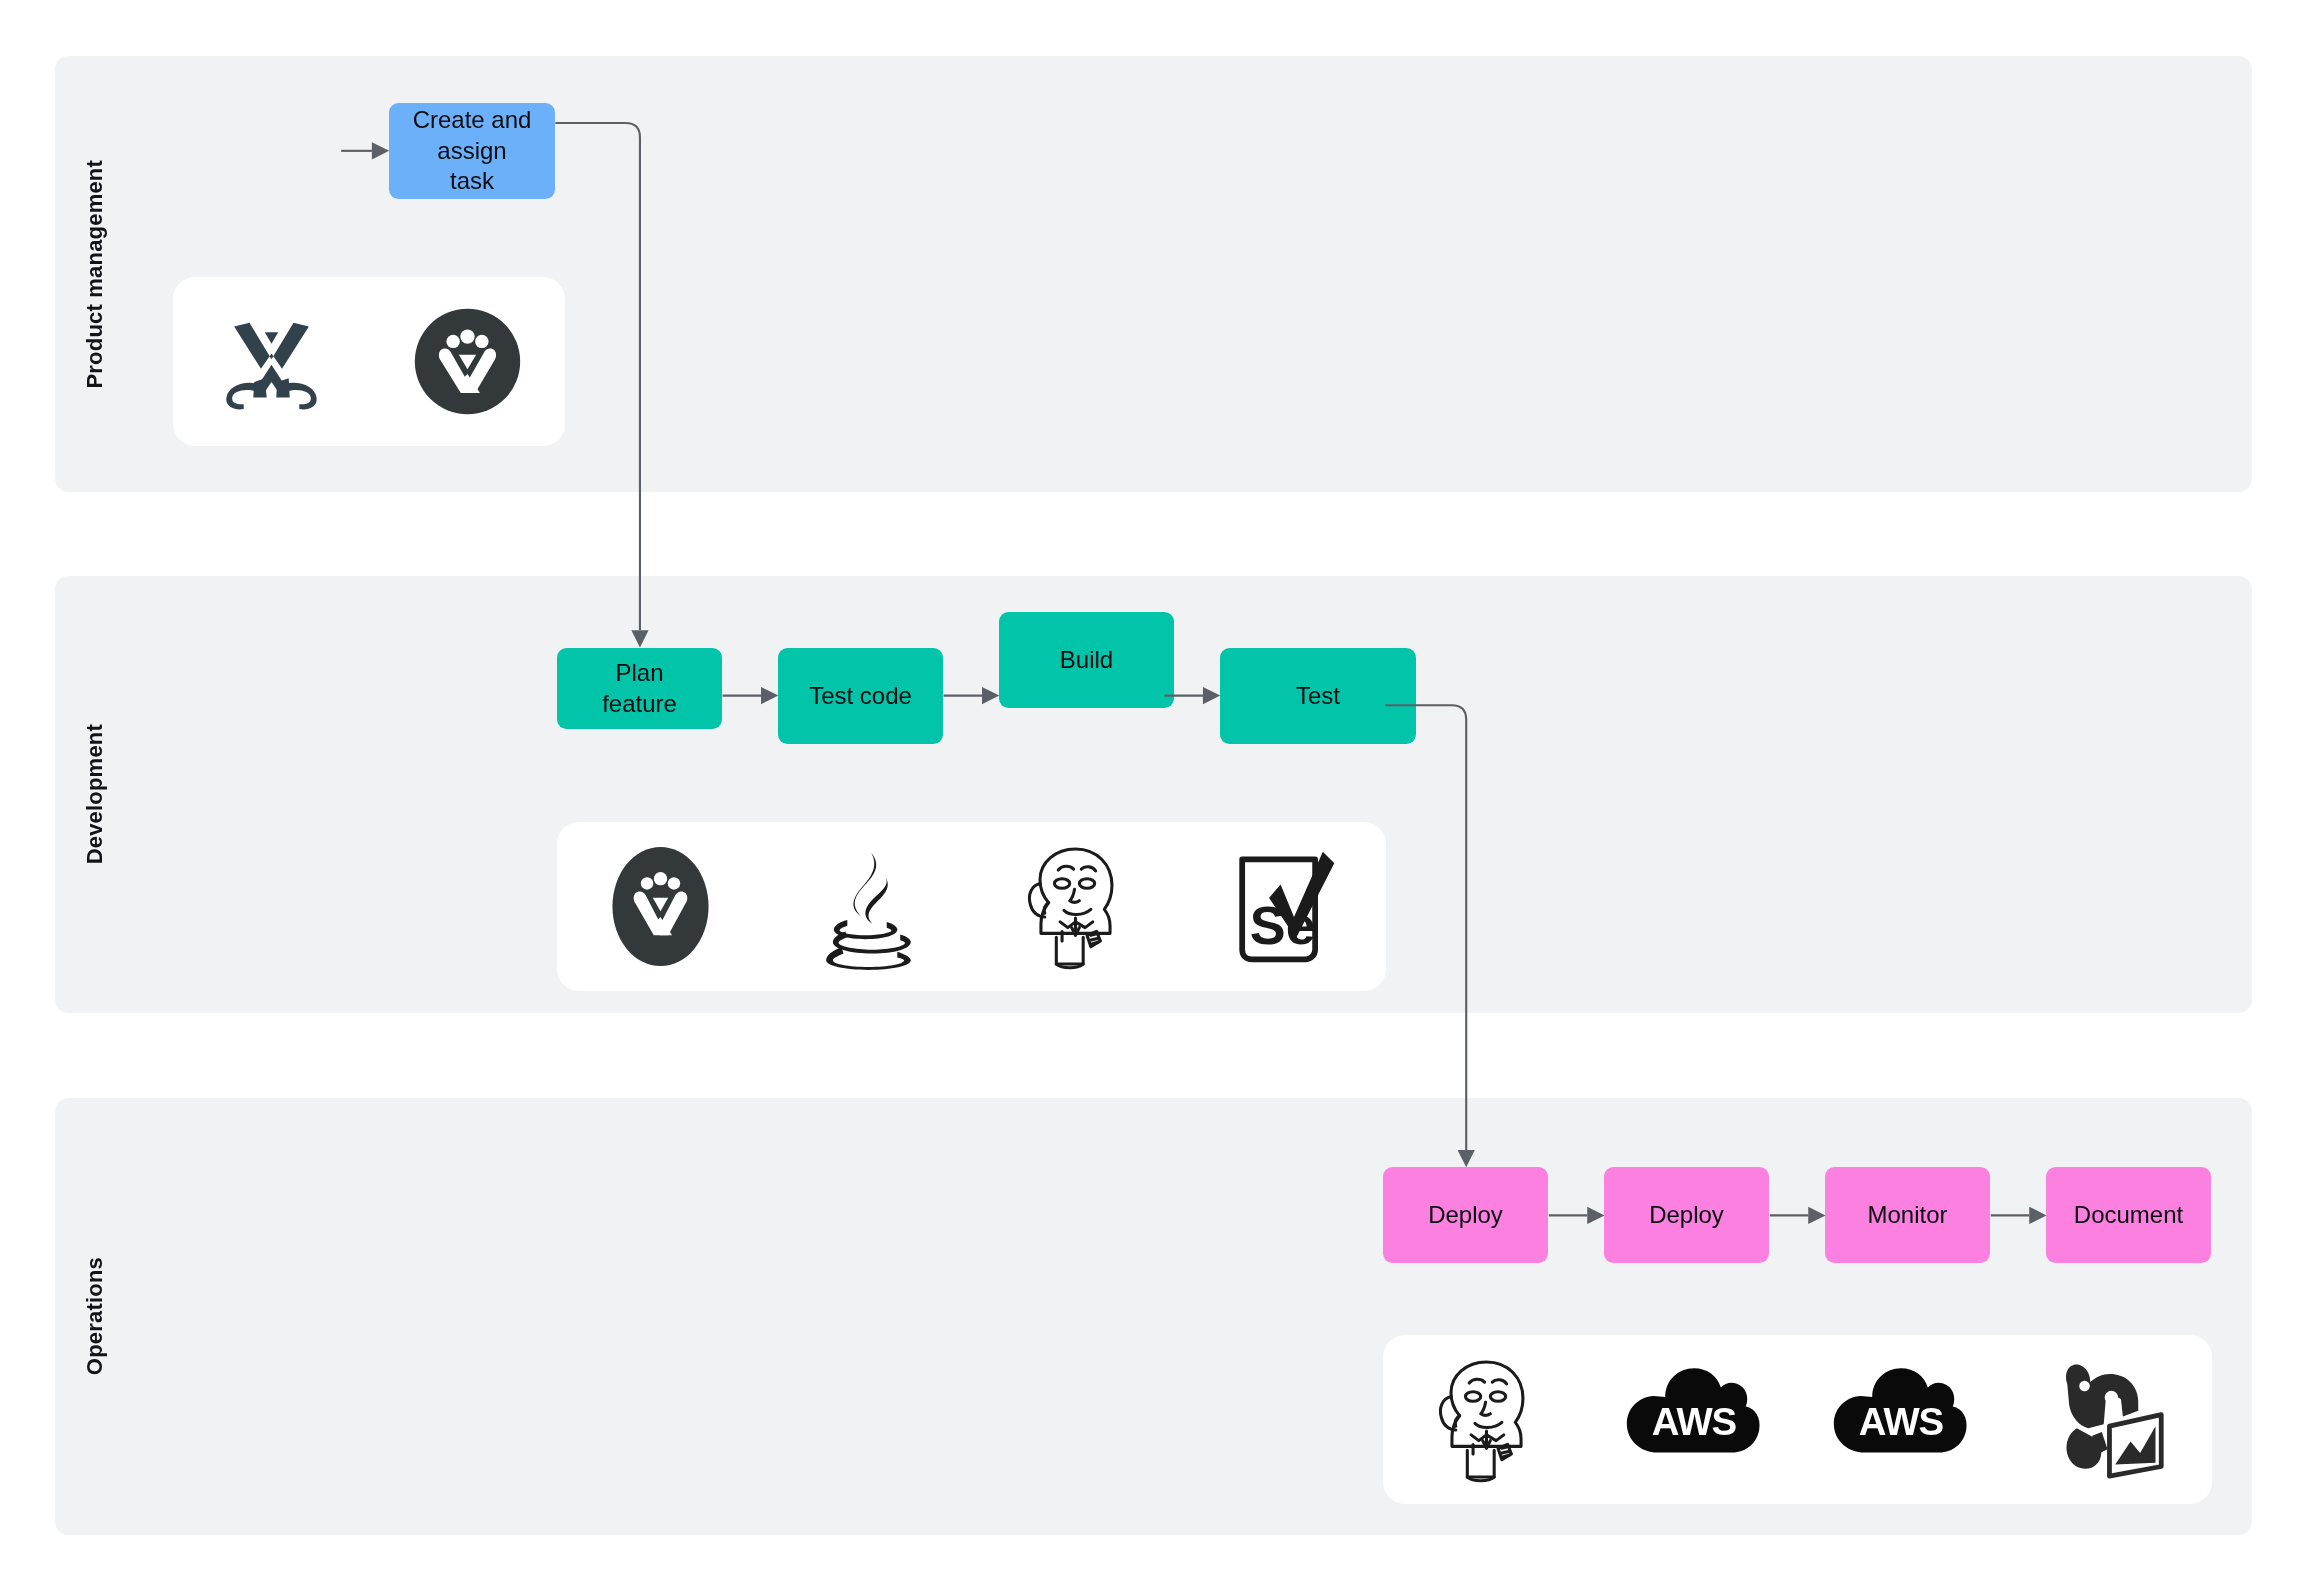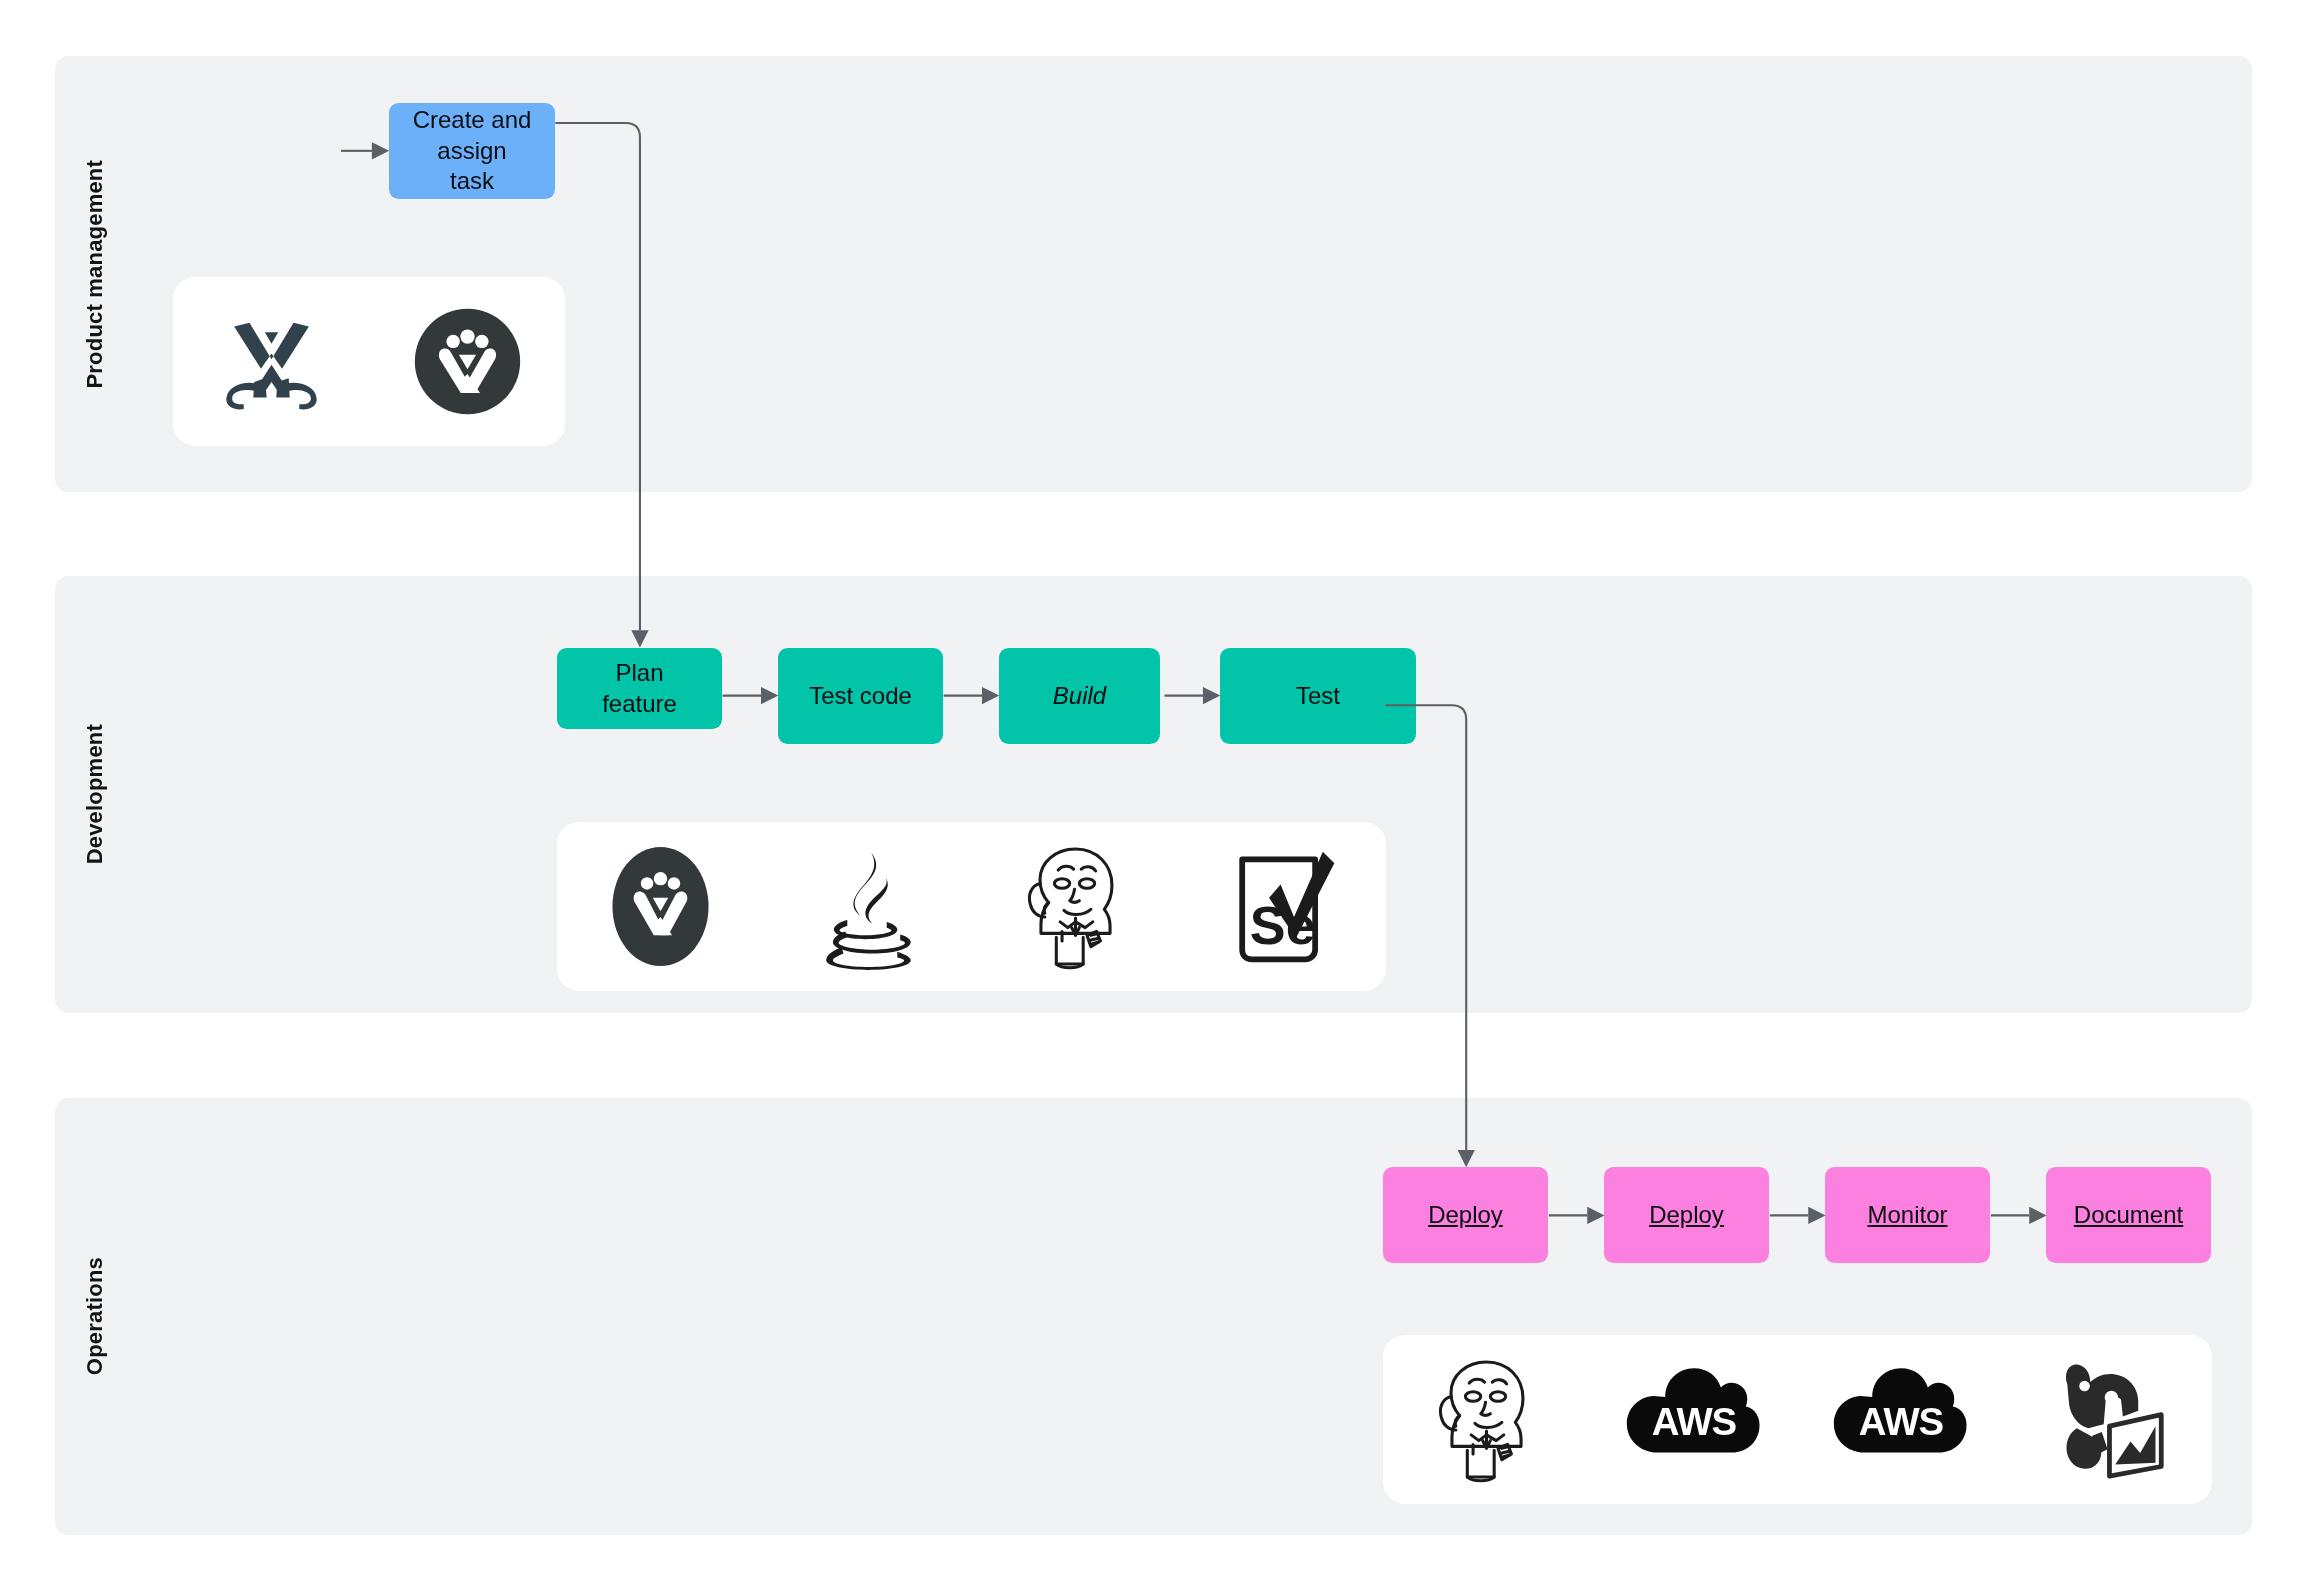--- a/index.html
+++ b/index.html
@@ -60,21 +60,21 @@
     justify-content: center;
     text-align: center;
     font-size: 24px;
     line-height: 1.28;
     color: #0b0d10;
     padding: 5.8px 9.6px;
     white-space: pre-line;
   }
   .node.blue  { background: #6cb0fa; }
   .node.teal  { background: #01c4a8; }
-  .node.pink  { background: #fb80df; text-decoration: underline; }
+  .node.pink  { background: #fb80df; }
 
   
   .icon-panel {
     position: absolute;
     background: #ffffff;
     border-radius: 22px;
     display: flex;
     align-items: center;
     box-sizing: border-box;
   }
@@ -155,21 +155,21 @@
     <div class="lane-label">
       <span>Development</span>
     </div>
   </div>
 
   <div class="node teal" style="left:557px; top:648px; width:165px; height:81px;">Plan
 feature</div>
 
   <div class="node teal" style="left:778px; top:648px; width:165px; height:96px;">Test code</div>
 
-  <div class="node teal" style="left:999px; top:648px; width:161px; height:96px;font-style:italic;">Build</div>
+  <div class="node teal" style="left:999px; top:612px; width:175px; height:96px;">Build</div>
 
   <div class="node teal" style="left:1220px; top:648px; width:196px; height:96px;">Test</div>
 
   <div class="icon-panel" style="left:557px; top:822px; width:829px; height:169px;">
     <div class="icon-slot">
       <span>
         <svg width="123" height="127" viewBox="0 0 128 132">
           <ellipse cx="64" cy="66" rx="50" ry="62" fill="#33383a"></ellipse>
           <g fill="#ffffff">
             <circle cx="50" cy="42" r="6.5"></circle>

